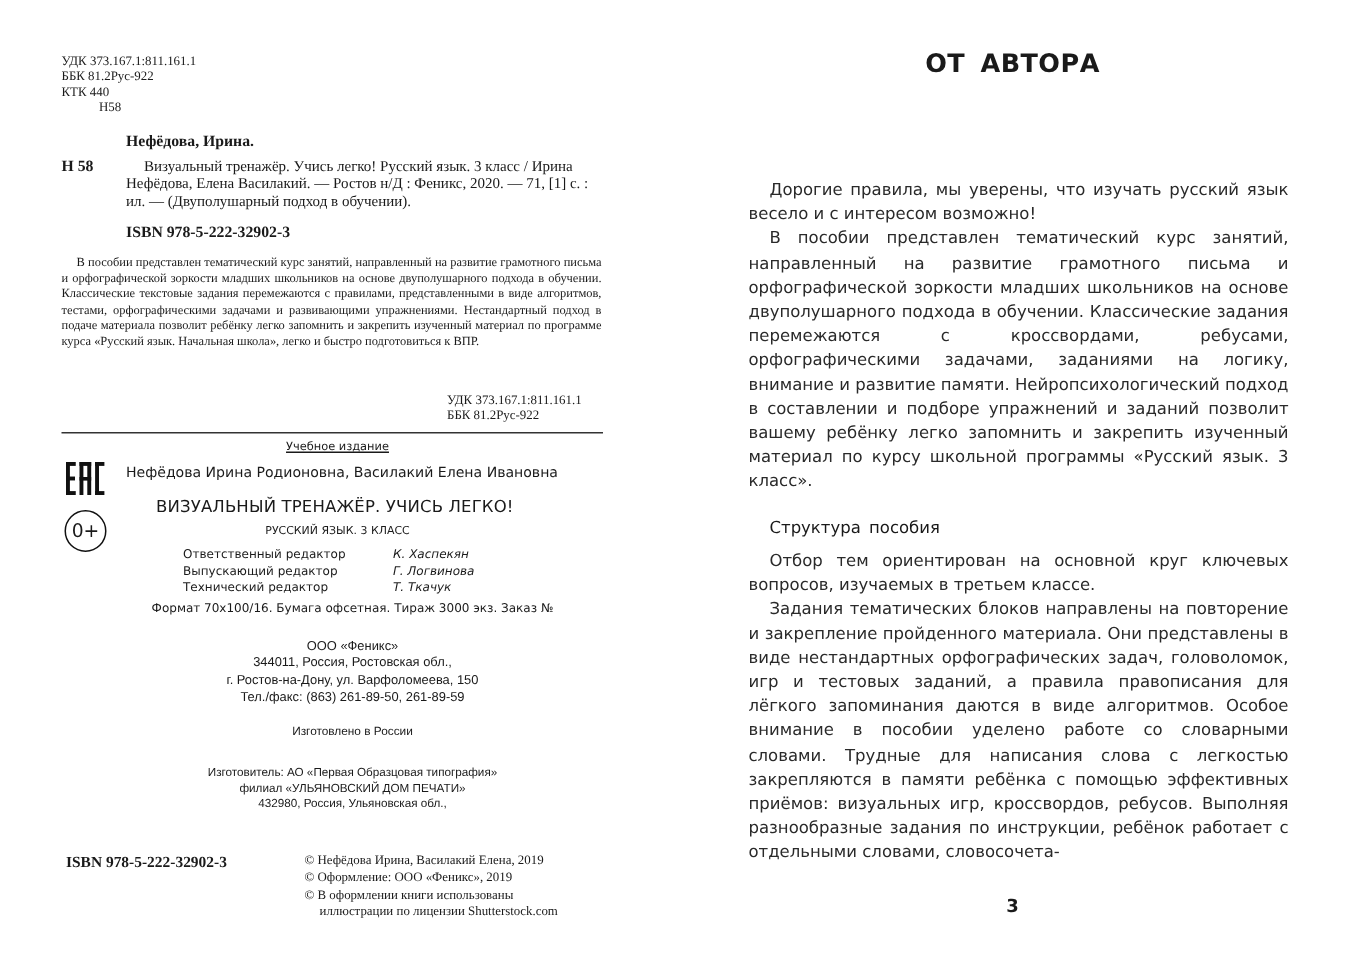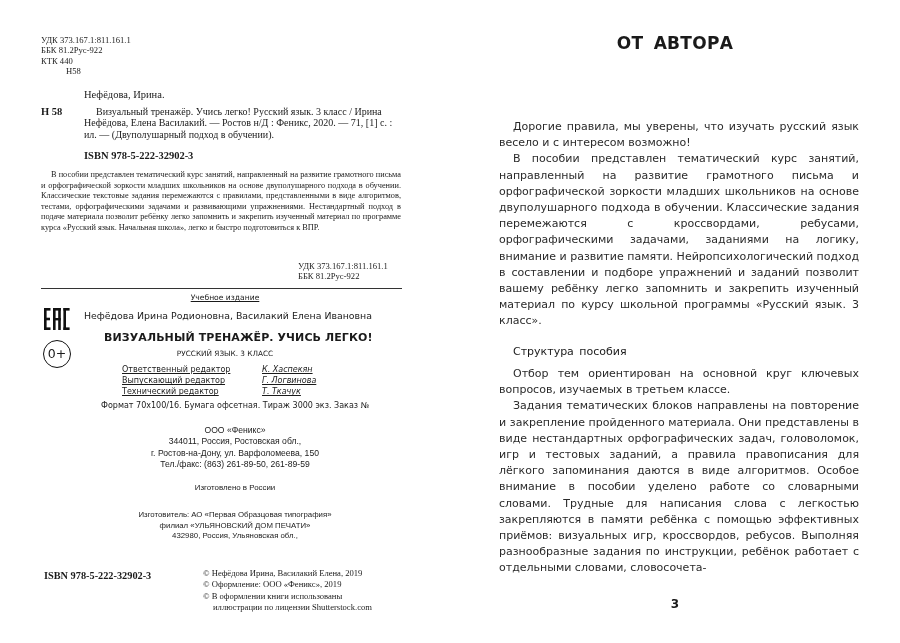--- a/index.html
+++ b/index.html
@@ -11,40 +11,40 @@
   .left { left: 0; width: 450px; }
   .right { left: 450px; width: 450px; }
 
   .serif { font-family: "Liberation Serif", "DejaVu Serif", serif; }
   .sans { font-family: "Liberation Sans", "DejaVu Sans", sans-serif; }
   .dsans { font-family: "DejaVu Sans", "Liberation Sans", sans-serif; }
 
   
   .cls-block { position: absolute; left: 41px; top: 35px; font-size: 8.6px; line-height: 10.4px; }
   .cls-block .indent { padding-left: 25px; }
-  .author-head { position: absolute; left: 84px; top: 89px; font-size: 10.5px; font-weight: normal; }
+  .author-head { position: absolute; left: 84px; top: 89px; font-size: 10.5px; font-weight: bold; }
   .code-h58 { position: absolute; left: 41px; top: 106px; font-size: 10.5px; font-weight: bold; }
   .bib { position: absolute; left: 84px; top: 106px; width: 320px; font-size: 10px; line-height: 11.3px; text-indent: 12px; }
   .isbn-top { position: absolute; left: 84px; top: 150px; font-size: 10.5px; font-weight: bold; }
   .annot { position: absolute; left: 41px; top: 170px; width: 360px; font-size: 8.3px; line-height: 10.6px; text-align: justify; text-indent: 10px; }
   .annot-codes { position: absolute; left: 298px; top: 261px; font-size: 8.6px; line-height: 10.4px; }
   .divider { position: absolute; left: 41px; top: 288px; width: 361px; height: 0; border-top: 1px solid #333; }
 
   .edu-label { position: absolute; left: 0; width: 450px; top: 293px; text-align: center; font-size: 7.6px; text-decoration: underline; }
   .eac-icon { position: absolute; left: 44px; top: 308px; width: 26px; height: 22px; }
   .age-badge {
     position: absolute; left: 43px; top: 340px; width: 28px; height: 28px;
     border: 1.5px solid #111; border-radius: 50%; box-sizing: border-box;
     font-size: 12.5px; line-height: 25px; text-align: center; font-weight: 500;
   }
   .authors-full { position: absolute; left: 84px; top: 310px; font-size: 9.4px; }
-  .book-title { position: absolute; left: 104px; top: 331px; font-size: 11px; font-weight: bold; letter-spacing: 0.1px; }
+  .book-title { position: absolute; left: 104px; top: 331px; font-size: 11px; font-weight: normal; letter-spacing: 0.1px; }
   .subtitle { position: absolute; left: 0; width: 450px; top: 349px; text-align: center; font-size: 7.3px; }
   .editors { position: absolute; left: 122px; top: 364px; font-size: 8px; line-height: 11.2px; }
-  .editors .row { display: flex; text-decoration: underline; }
+  .editors .row { display: flex; }
   .editors .role { width: 140px; }
   .editors .name { font-style: italic; }
   .format { position: absolute; left: 0; width: 450px; top: 401px; text-align: center; font-size: 8px; padding-left: 20px; box-sizing: border-box; }
   .publisher { position: absolute; left: 0; width: 450px; top: 425px; text-align: center; font-size: 8.6px; line-height: 11.4px; padding-left: 20px; box-sizing: border-box; }
   .made-in { position: absolute; left: 0; width: 450px; top: 482px; text-align: center; font-size: 7.9px; line-height: 11.2px; padding-left: 20px; box-sizing: border-box; }
   .printer { position: absolute; left: 0; width: 450px; top: 510px; text-align: center; font-size: 7.8px; line-height: 10.6px; padding-left: 20px; box-sizing: border-box; }
   .isbn-bottom { position: absolute; left: 44px; top: 570px; font-size: 10.3px; font-weight: bold; }
   .copyrights { position: absolute; left: 203px; top: 568px; font-size: 8.6px; line-height: 11.4px; }
   .copyrights .cont { padding-left: 10px; }
 

